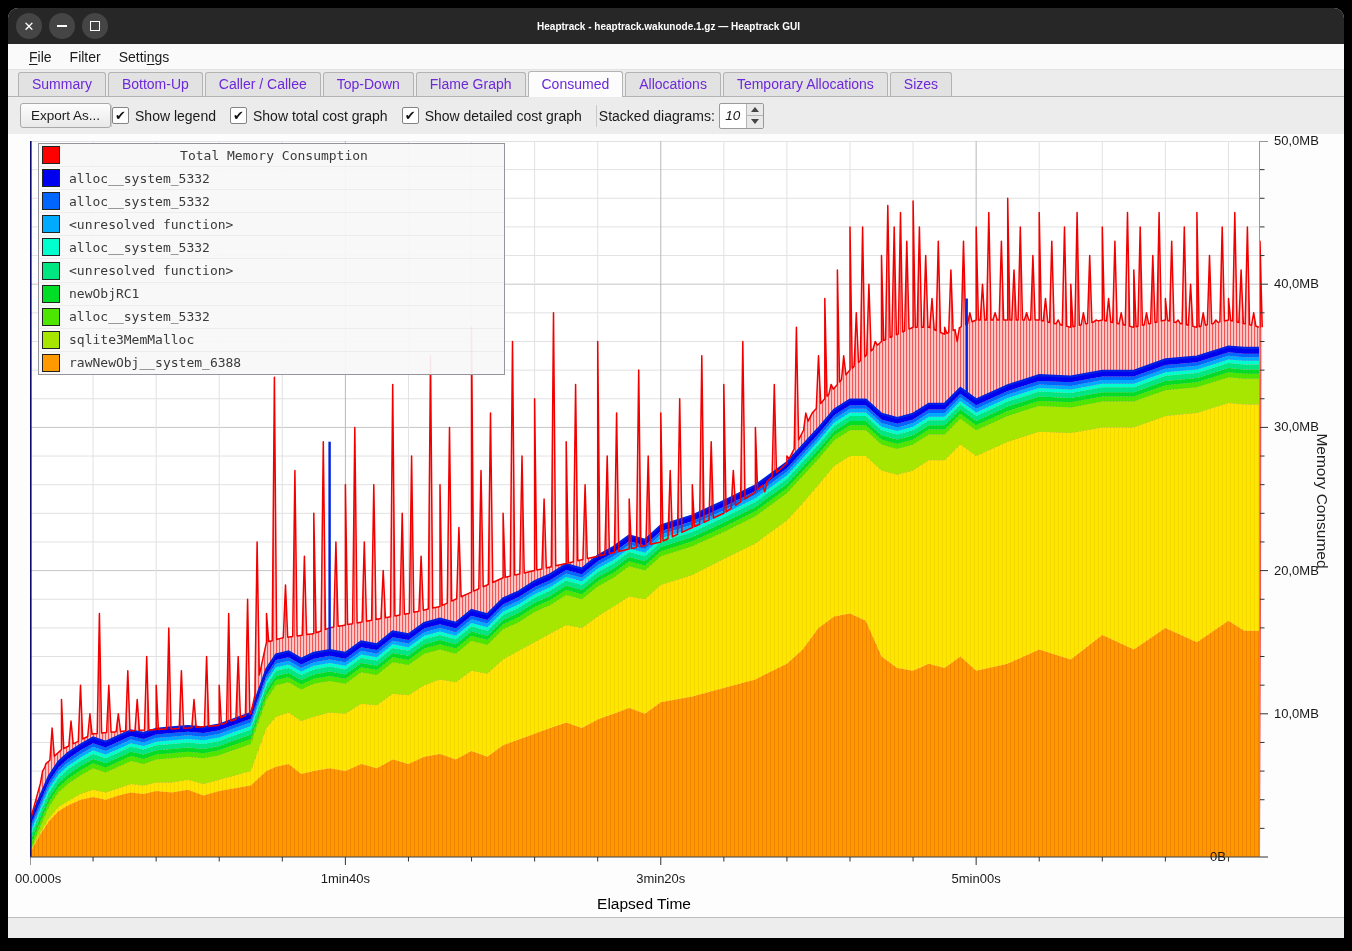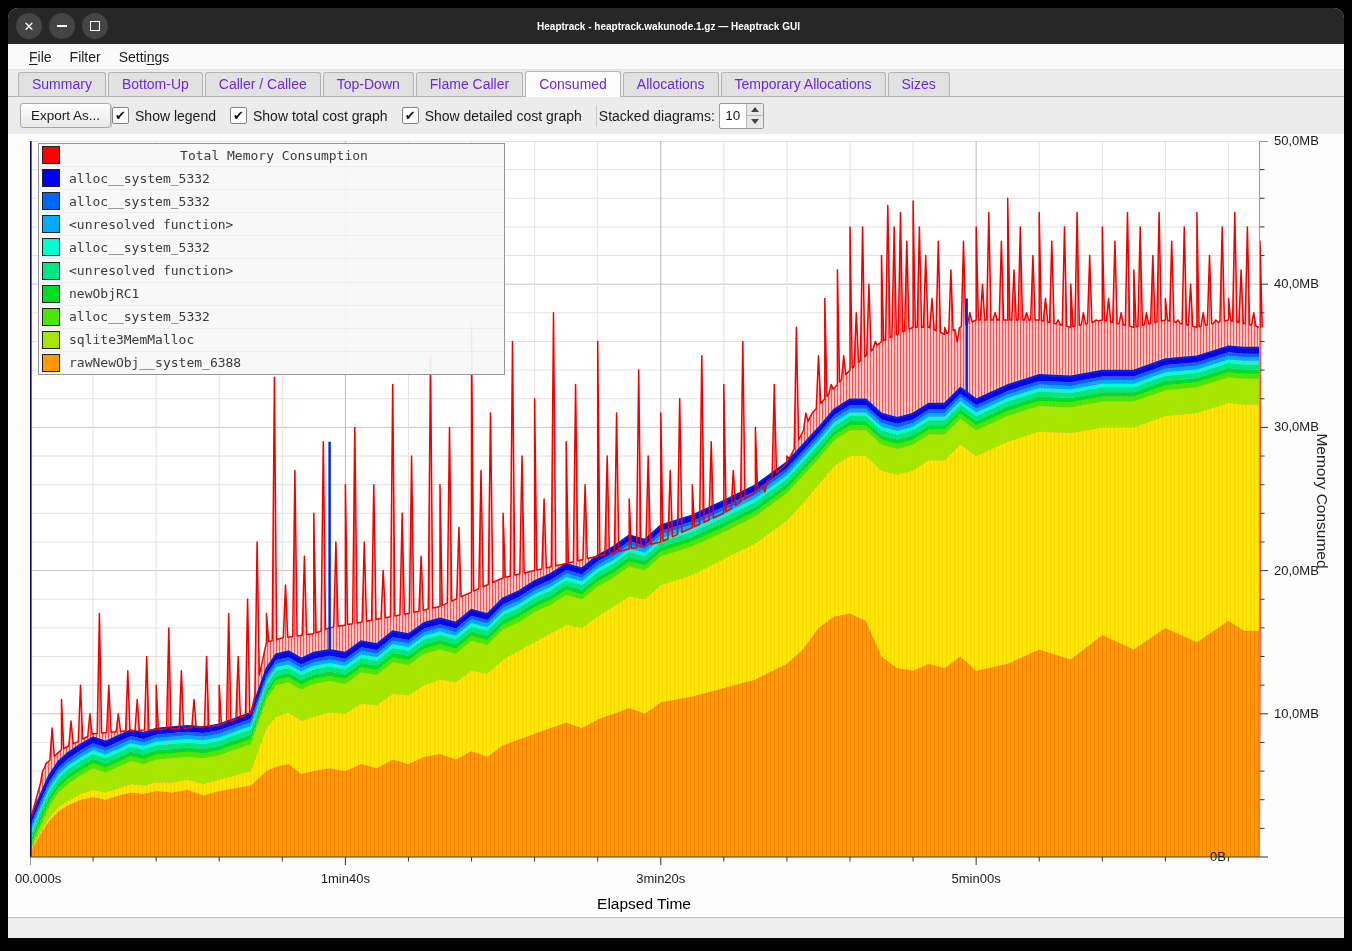--- a/index.html
+++ b/index.html
@@ -35,21 +35,21 @@
   .btn{font-family:inherit;font-size:13.5px;color:#1a1a1a;background:linear-gradient(#fdfdfd,#e9e9e9);
        border:1px solid #a9a9a9;border-radius:3px;padding:4px 10px;cursor:pointer;}
   .sep{width:1px;height:22px;background:#c9c9c9;display:inline-block;}
   .cbwrap{display:inline-flex;align-items:center;gap:6px;margin-right:14px;cursor:pointer;}
   .cbox{width:15px;height:15px;background:#fff;border:1px solid #848484;border-radius:2px;
         display:inline-flex;align-items:center;justify-content:center;
         font-size:13px;color:#111;line-height:13px;}
   .spinlabel{margin-left:2px;}
   .spinbox{display:inline-flex;height:24px;border:1px solid #9a9a9a;border-radius:2px;
            background:#fff;overflow:hidden;margin-left:4px;}
-  .spinval{width:26px;display:flex;align-items:center;justify-content:center;font-size:13.5px;}
+  .spinval{width:26px;display:flex;align-items:center;justify-content:center;font-size:13.5px;font-style:italic;}
   .spinbtns{width:16px;display:flex;flex-direction:column;border-left:1px solid #b5b5b5;}
   .sb{flex:1;background:#e9e9e9;display:flex;align-items:center;justify-content:center;cursor:pointer;}
   .sb.up{border-bottom:1px solid #b5b5b5;}
   .tri-up{width:0;height:0;border-left:4px solid transparent;border-right:4px solid transparent;
           border-bottom:5px solid #444;display:block;}
   .tri-down{width:0;height:0;border-left:4px solid transparent;border-right:4px solid transparent;
             border-top:5px solid #444;display:block;}
   
   .chart{position:relative;height:783px;background:#fdfdfd;}
   .plot{position:absolute;left:22px;top:7px;}
@@ -94,21 +94,21 @@
       <div class="menuitem"><u>F</u>ile</div>
       <div class="menuitem">Filter</div>
       <div class="menuitem">Setti<u>n</u>gs</div>
     </div>
 
   <div class="tabbar" id="tabbar">
       <div class="tab">Summary</div>
       <div class="tab">Bottom-Up</div>
       <div class="tab">Caller / Callee</div>
       <div class="tab">Top-Down</div>
-      <div class="tab">Flame Caller</div>
+      <div class="tab">Flame Graph</div>
       <div class="tab active">Consumed</div>
       <div class="tab">Allocations</div>
       <div class="tab">Temporary Allocations</div>
       <div class="tab">Sizes</div>
     </div>
 
   <div class="toolbar">
     <button class="btn">Export As...</button>
     <span class="sep"></span>
     <span id="checks"><span class="cbwrap">

